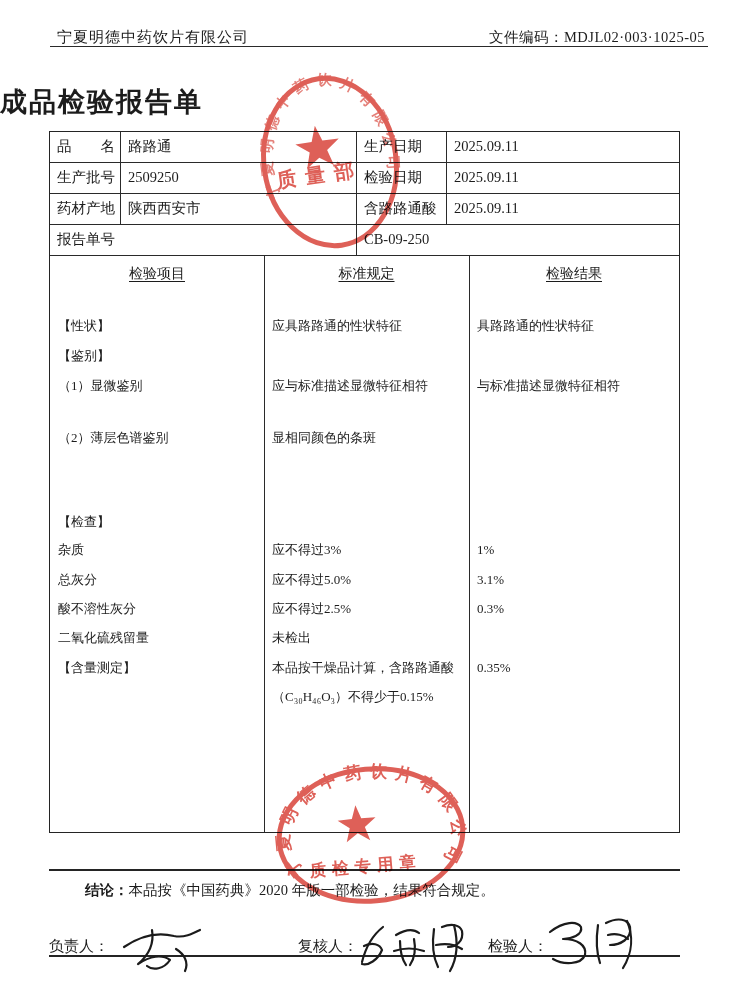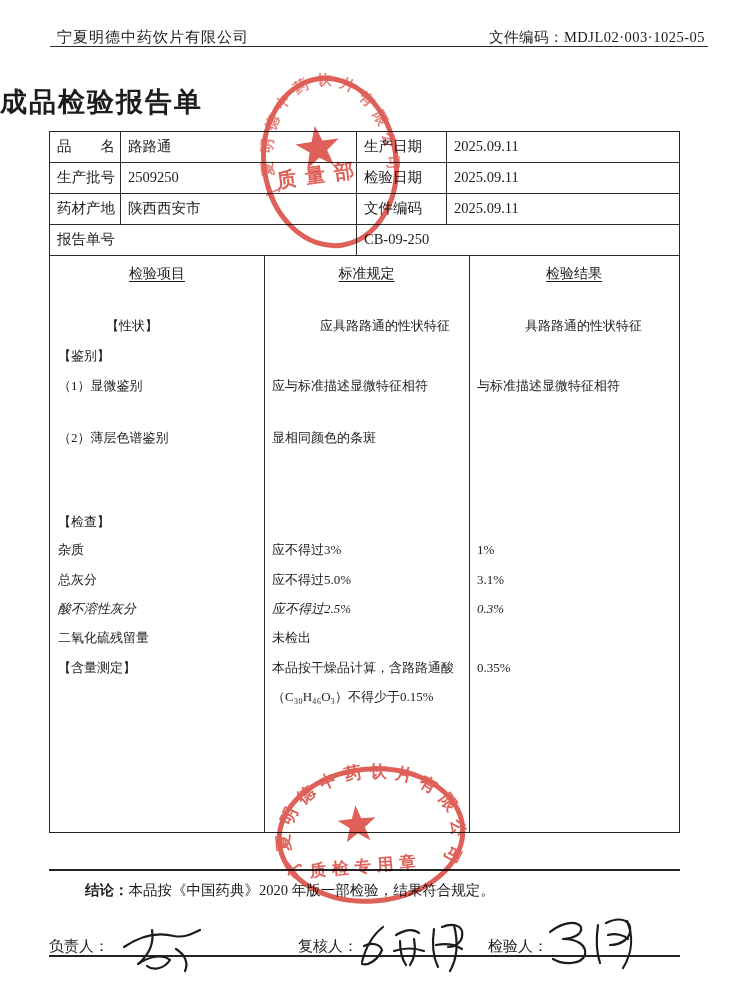--- a/index.html
+++ b/index.html
@@ -73,38 +73,38 @@
     </div>
     <div class="irow">
       <div class="icell bR">生产批号</div>
       <div class="icell bR">2509250</div>
       <div class="icell bR">检验日期</div>
       <div class="icell">2025.09.11</div>
     </div>
     <div class="irow">
       <div class="icell bR">药材产地</div>
       <div class="icell bR">陕西西安市</div>
-      <div class="icell bR">文件编码</div>
+      <div class="icell bR">含路路通酸</div>
       <div class="icell">2025.09.11</div>
     </div>
     <div class="irow last">
       <div class="icell bR">报告单号</div>
       <div class="icell">CB-09-250</div>
     </div>
 
     <div class="insp">
       <div class="vline v1"></div>
       <div class="vline v2"></div>
       <div class="hrow">
         <div class="hcell"><span>检验项目</span></div>
         <div class="hcell"><span>标准规定</span></div>
         <div class="hcell"><span>检验结果</span></div>
       </div>
       <div id="rows">
-    <div class="row" style="height: 30px; margin-left: 48px;">
+    <div class="row" style="height: 30px;">
       <div class="c">【性状】</div>
       <div class="c">应具路路通的性状特征</div>
       <div class="c">具路路通的性状特征</div>
     </div>
 
     <div class="row" style="height: 30px;">
       <div class="c">【鉴别】</div>
       <div class="c"></div>
       <div class="c"></div>
     </div>
@@ -132,21 +132,21 @@
       <div class="c">1%</div>
     </div>
 
 
     <div class="row" style="height: 29px;">
       <div class="c">总灰分</div>
       <div class="c">应不得过5.0%</div>
       <div class="c">3.1%</div>
     </div>
 
-    <div class="row" style="height: 29px; font-style: italic;">
+    <div class="row" style="height: 29px;">
       <div class="c">酸不溶性灰分</div>
       <div class="c">应不得过2.5%</div>
       <div class="c">0.3%</div>
     </div>
 
     <div class="row" style="height: 30px;">
       <div class="c">二氧化硫残留量</div>
       <div class="c">未检出</div>
     </div>
 

